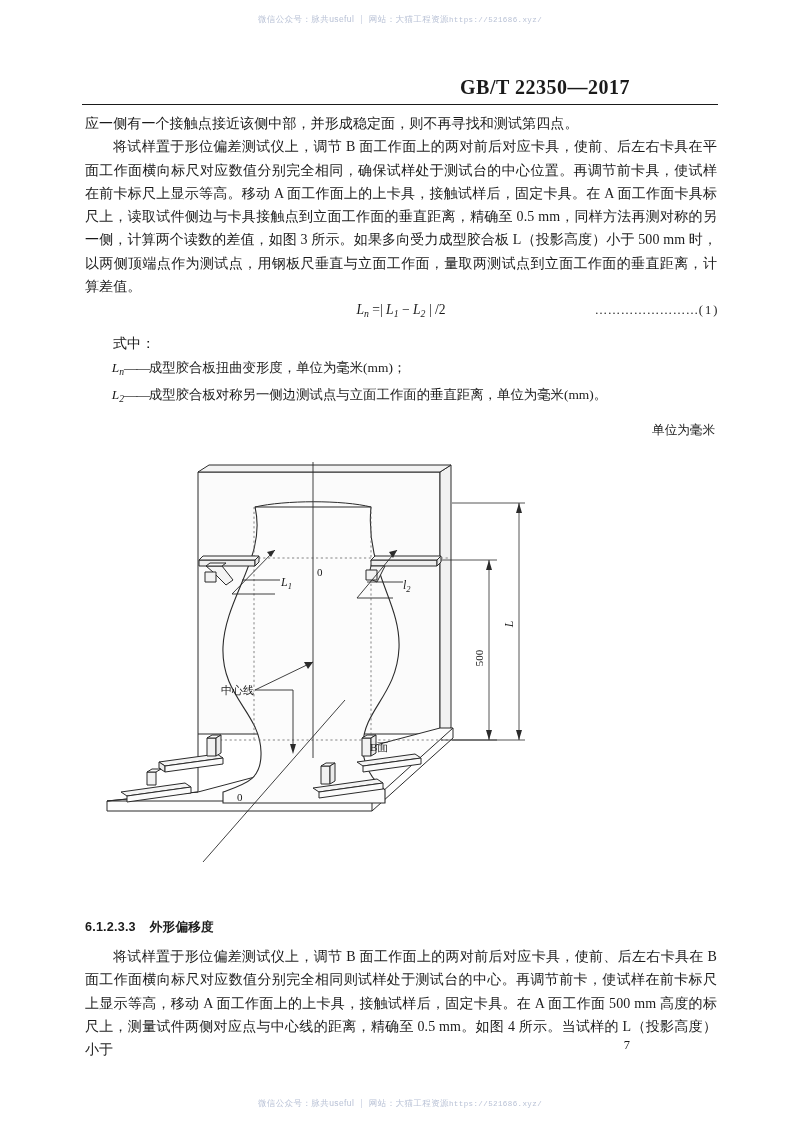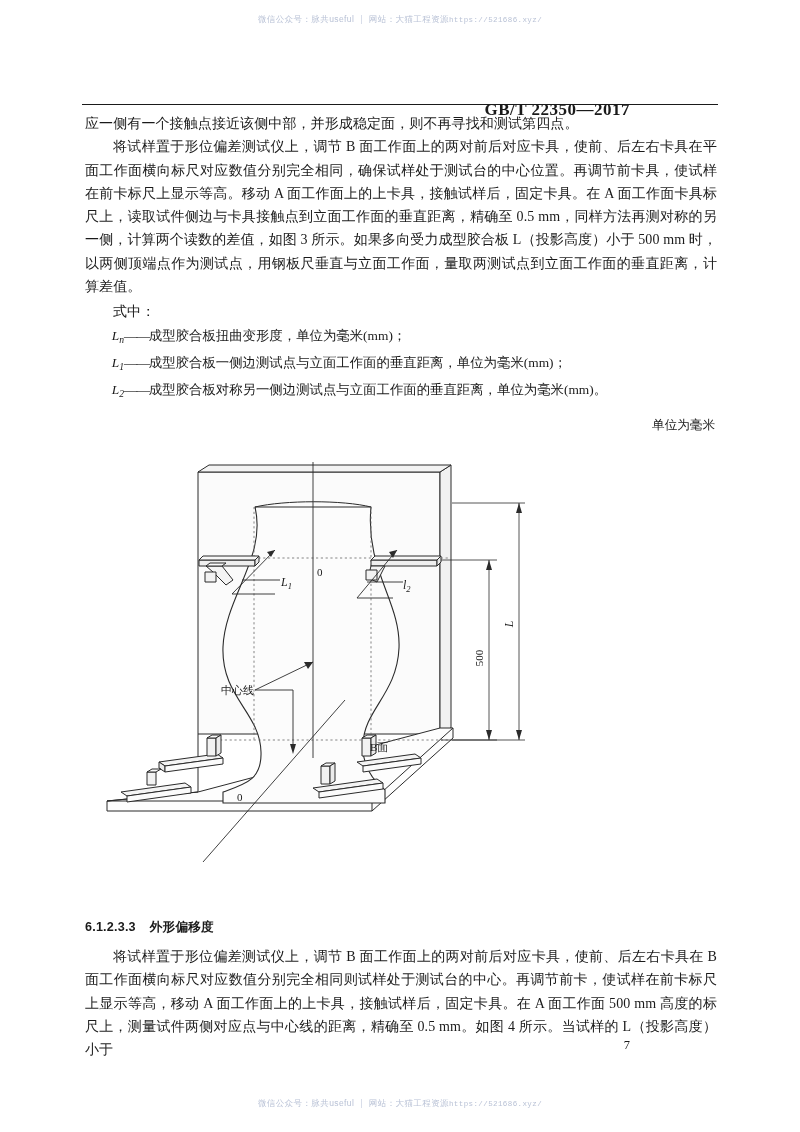--- a/index.html
+++ b/index.html
@@ -37,25 +37,25 @@
     white-space: nowrap;
   }
   .watermark .sep { padding: 0 6px; color: #cad2e2; }
   .watermark .url { font-family: "Liberation Mono", monospace; font-size: 7.5px; }
   .watermark-top { top: 14px; }
   .watermark-bottom { top: 1098px; }
 
   
   .doc-header {
     position: absolute;
-    top: 100px;
+    top: 76px;
     right: 82px;
     font-family: "Liberation Serif", serif;
     font-weight: bold;
-    font-size: 17px;
+    font-size: 20px;
     letter-spacing: 0.5px;
   }
   .rule-top {
     position: absolute;
     left: 82px;
     top: 104px;
     width: 636px;
     height: 1px;
     background: #1a1a1a;
   }
@@ -181,29 +181,39 @@
   <div class="rule-top"></div>
 
   <div class="content">
 
     <p class="line flush">应一侧有一个接触点接近该侧中部，并形成稳定面，则不再寻找和测试第四点。</p>
 
 
     <p class="para">将试样置于形位偏差测试仪上，调节 B 面工作面上的两对前后对应卡具，使前、后左右卡具在平面工作面横向标尺对应数值分别完全相同，确保试样处于测试台的中心位置。再调节前卡具，使试样在前卡标尺上显示等高。移动 A 面工作面上的上卡具，接触试样后，固定卡具。在 A 面工作面卡具标尺上，读取试件侧边与卡具接触点到立面工作面的垂直距离，精确至 0.5 mm，同样方法再测对称的另一侧，计算两个读数的差值，如图 3 所示。如果多向受力成型胶合板 L（投影高度）小于 500 mm 时，以两侧顶端点作为测试点，用钢板尺垂直与立面工作面，量取两测试点到立面工作面的垂直距离，计算差值。</p>
 
 
+    <div class="eq-block">
+      <div class="eq-body">
+        <span class="it">L</span><span class="sub">n</span>
+        <span class="upr">=|</span>
+        <span class="it">L</span><span class="sub">1</span>
+        <span class="upr">−</span>
+        <span class="it">L</span><span class="sub">2</span>
+        <span class="upr">| /2</span>
+      </div>
+      <div class="eq-num">
+        <span class="dots">……………………</span><span>( 1 )</span>
+      </div>
+    </div>
 
     <p class="where">式中：</p>
 
     <div class="deflist">
       <div class="defrow">
         <span class="sym">L</span><span class="sub">n</span><span class="dash">——</span><span>成型胶合板扭曲变形度，单位为毫米(mm)；</span>
-      </div>
-      <div class="defrow">
-        <span class="sym">L</span><span class="sub">1</span><span class="dash">——</span><span>成型胶合板一侧边测试点与立面工作面的垂直距离，单位为毫米(mm)；</span>
       </div>
       <div class="defrow">
         <span class="sym">L</span><span class="sub">2</span><span class="dash">——</span><span>成型胶合板对称另一侧边测试点与立面工作面的垂直距离，单位为毫米(mm)。</span>
       </div>
     </div>
 
     <div class="units-note">单位为毫米</div>
   </div>
 
   <div class="figure-wrap">

